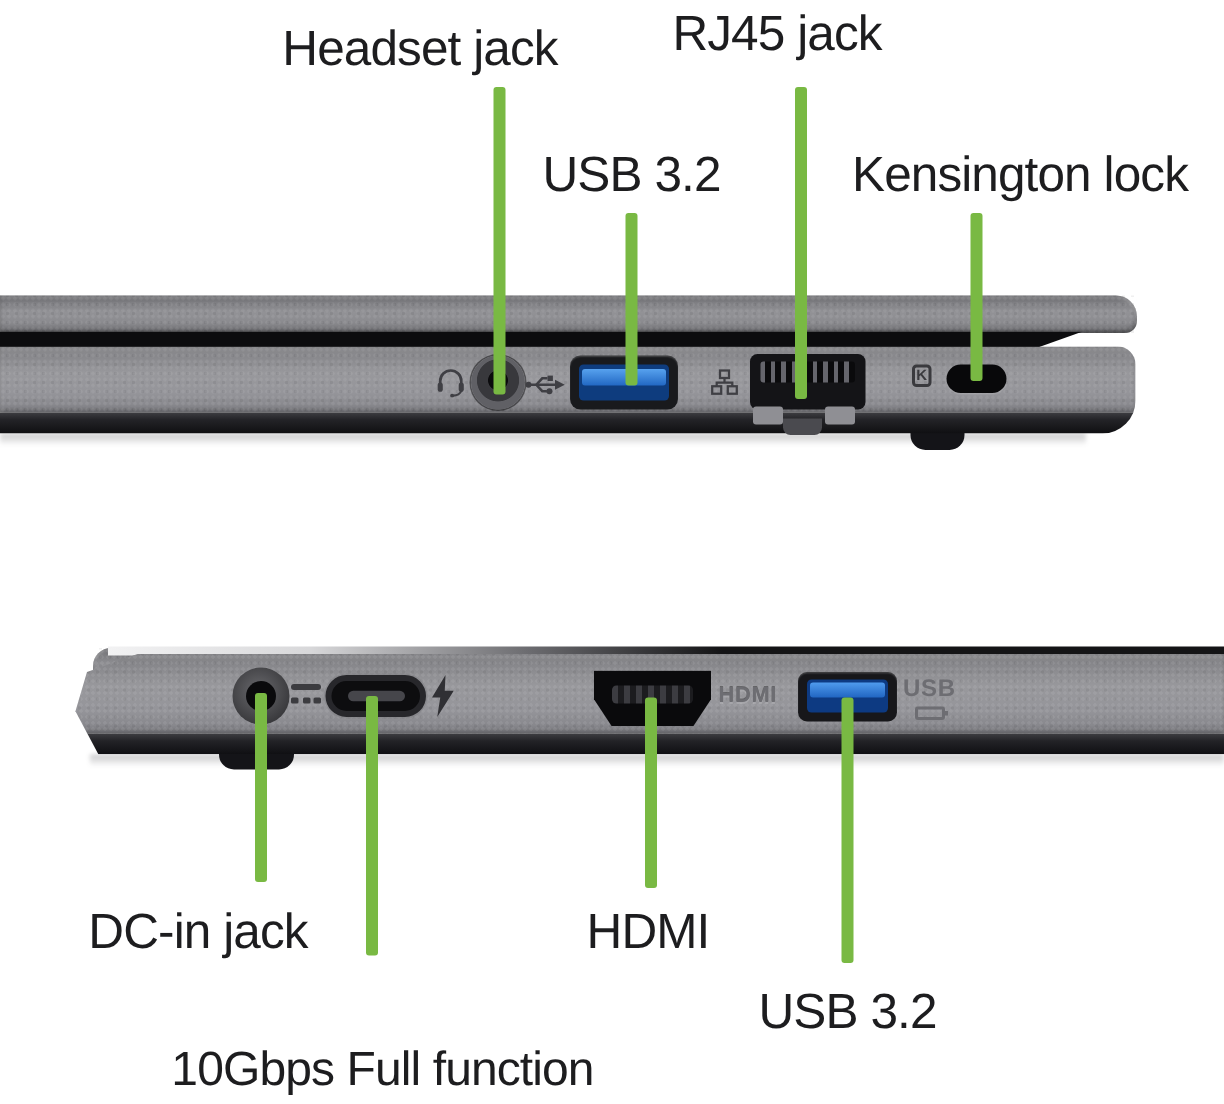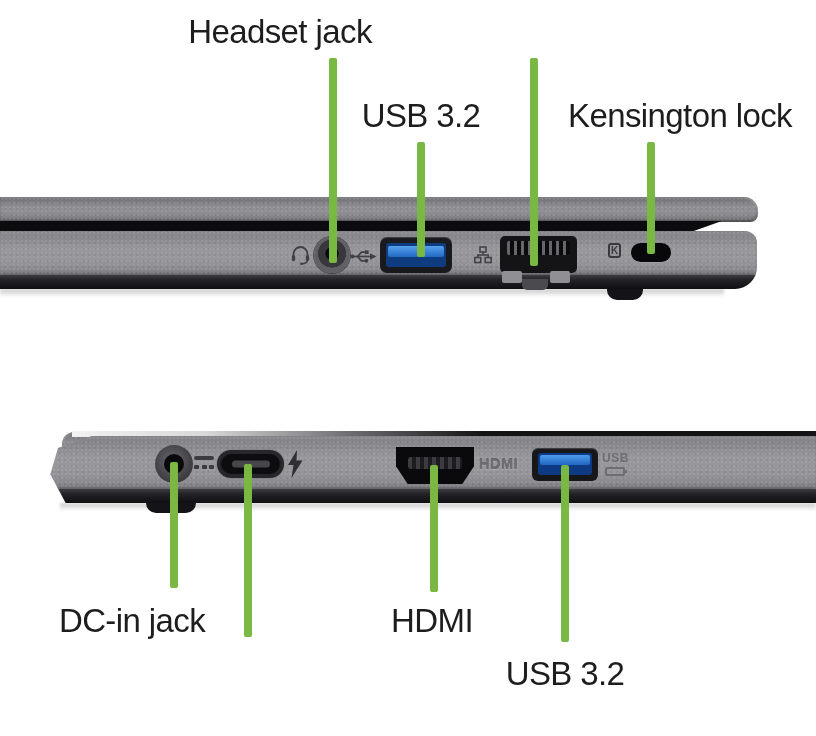--- a/index.html
+++ b/index.html
@@ -120,21 +120,21 @@
 
   
   #dc-symbol-icon{left:194px;top:456px;width:20px;}
   #dc-symbol-icon .dc-bar{width:20px;height:4px;background:#3c3c40;border-radius:2px;}
   #dc-symbol-icon .dc-dashes{display:flex;gap:2.5px;margin-top:5px;}
   #dc-symbol-icon .dc-dashes span{width:5px;height:4px;background:#3c3c40;border-radius:1px;}
   #lightning-bolt-icon{left:288px;top:450px;}
   #hdmi-embossed{position:absolute;left:479px;top:456px;z-index:12;font-size:14.5px;font-weight:bold;
       letter-spacing:0.5px;color:#6d6d72;text-shadow:0 -1px 0 rgba(0,0,0,0.35),0 1px 0 rgba(255,255,255,0.16);}
   #usb-embossed{position:absolute;left:602px;top:451px;z-index:12;display:flex;flex-direction:column;align-items:center;}
-  #usb-embossed .usb-word{font-size:12px;font-weight:bold;color:#6d6d72;letter-spacing:0.5px;}
+  #usb-embossed .usb-word{font-size:16px;font-weight:bold;color:#6d6d72;letter-spacing:0.5px;}
   #battery-icon{width:20px;height:9px;border:2px solid #6d6d72;border-radius:2px;margin-top:2px;position:relative;box-sizing:border-box;}
   #battery-icon::after{content:"";position:absolute;right:-4px;top:1px;width:2.5px;height:3px;background:#6d6d72;}
 </style>
 </head>
 <body>
 
 <div id="stage">
 
   <div id="lt-shadow" class="shadow"></div>
   <div id="lt-foot" class="foot"></div>
@@ -230,19 +230,21 @@
   <div id="line-headset" class="callout"></div>
   <div id="line-rj45" class="callout"></div>
   <div id="line-usb-top" class="callout"></div>
   <div id="line-kensington" class="callout"></div>
   <div id="line-dcin" class="callout"></div>
   <div id="line-typec" class="callout"></div>
   <div id="line-hdmi" class="callout"></div>
   <div id="line-usb-bottom" class="callout"></div>
 
   <div id="lbl-headset" class="lbl">Headset jack</div>
+  <div id="lbl-rj45" class="lbl">RJ45 jack</div>
   <div id="lbl-usb-top" class="lbl">USB 3.2</div>
   <div id="lbl-dcin" class="lbl">DC-in jack</div>
   <div id="lbl-kensington" class="lbl">Kensington lock</div>
   <div id="lbl-hdmi" class="lbl">HDMI</div>
   <div id="lbl-usb-bottom" class="lbl">USB 3.2</div>
+  <div id="lbl-typec-sub" class="lbl">10Gbps Full function</div>
 
 </div>
 
 </body></html>

